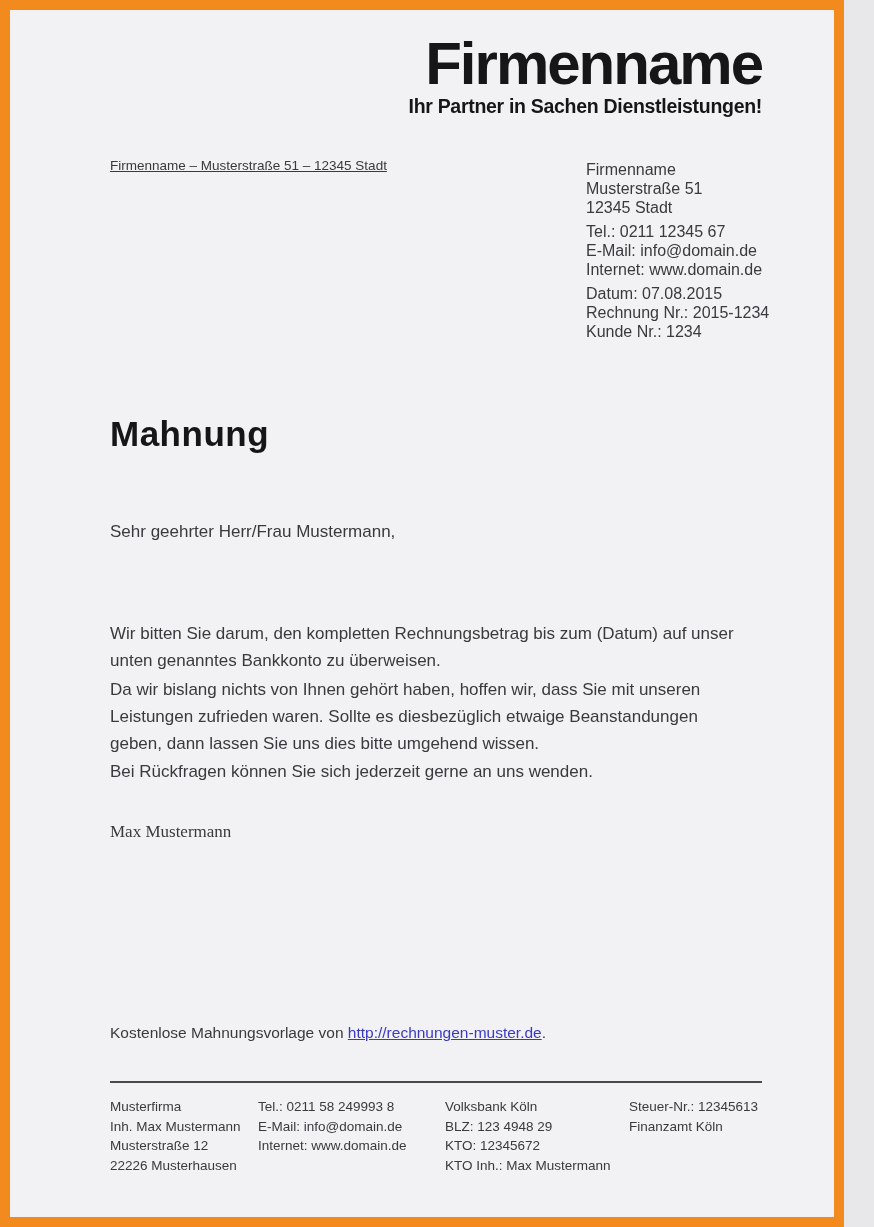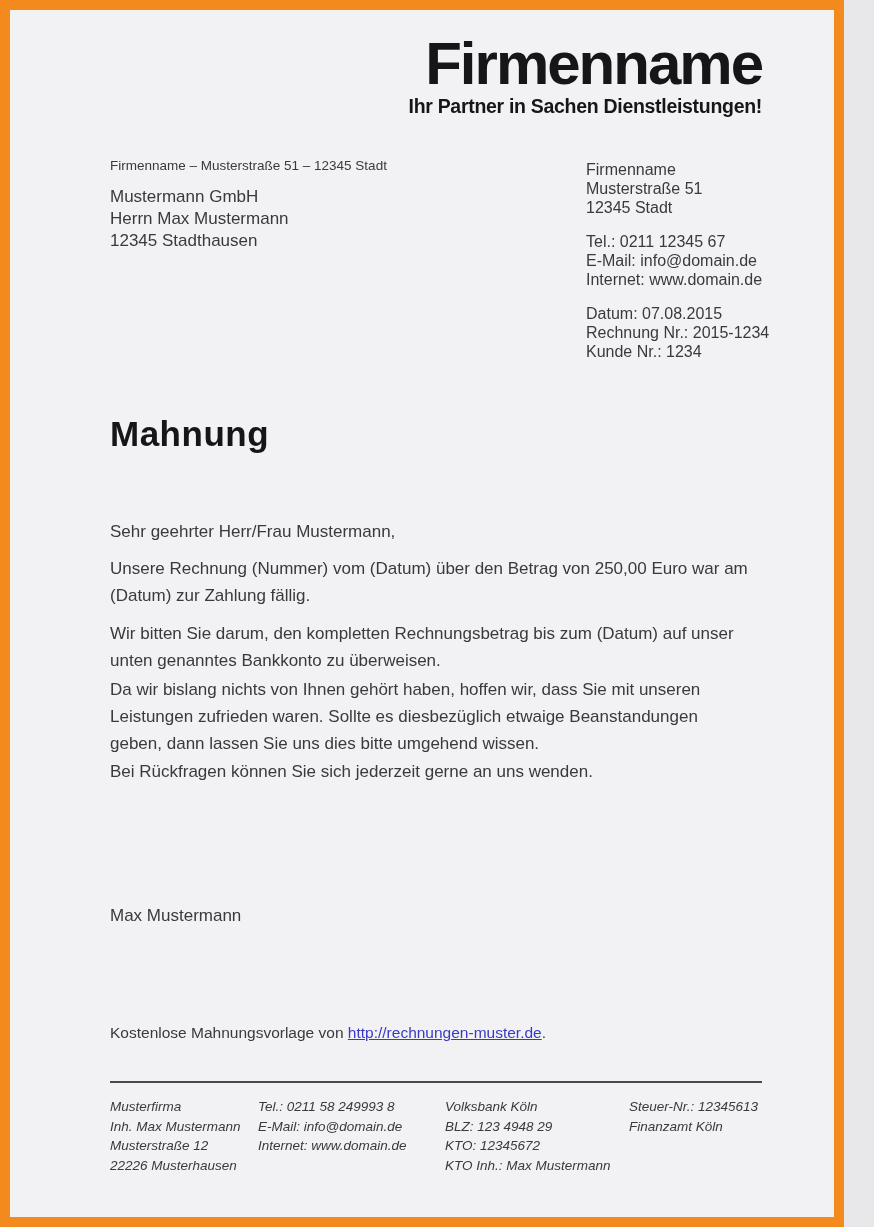--- a/index.html
+++ b/index.html
@@ -12,62 +12,57 @@
   .page{
     position:relative;width:844px;height:1227px;
     border:10px solid var(--border);background:var(--page-bg);
     overflow:hidden;
   }
   
   .logo-block{position:absolute;top:24px;right:72px;text-align:right;}
   .logo-name{font-size:60px;font-weight:bold;letter-spacing:-2px;line-height:1;color:var(--logo);white-space:nowrap;}
   .logo-tagline{font-size:19.5px;font-weight:bold;letter-spacing:-0.3px;margin-top:1px;color:var(--logo);white-space:nowrap;}
   
-  .sender-line{position:absolute;left:100px;top:148px;font-size:13.5px;white-space:nowrap;}
+  .sender-line{position:absolute;left:100px;top:148px;font-size:13.5px;text-decoration:underline;white-space:nowrap;}
   .recipient{position:absolute;left:100px;top:176px;font-size:17px;line-height:22px;}
   .recipient div{white-space:nowrap;}
   
   .info-block{position:absolute;left:576px;top:150px;font-size:16px;line-height:19px;}
-  .info-group + .info-group{margin-top:15px;}
+  .info-group + .info-group{margin-top:5px;}
   .info-group div{white-space:nowrap;}
   
   .subject{position:absolute;left:100px;top:404px;font-size:35px;font-weight:700;letter-spacing:0.5px;color:var(--logo);}
   .bodyline{font-size:17px;line-height:27px;}
   .salutation{position:absolute;left:100px;top:508px;}
   .para{position:absolute;left:100px;}
   .para div{white-space:nowrap;}
   .para-1{top:545px;} .para-2{top:610px;} .para-3{top:666px;} .para-4{top:748px;}
   .closing{position:absolute;left:100px;top:821px;}
-  .signature{position:absolute;left:100px;top:892px;}
+  .signature{position:absolute;left:100px;top:808px;font-family:Liberation Serif, serif;}
   
   .footnote{position:absolute;left:100px;top:1014px;font-size:15.5px;white-space:nowrap;}
   .footnote a{color:var(--link);text-decoration:underline;text-align:center;}
   
   .rule{position:absolute;left:100px;top:1071px;width:652px;height:2px;background:var(--rule);}
   .footer-col{position:absolute;top:1087px;font-size:13.5px;line-height:19.5px;}
-  .footer-col div{white-space:nowrap;font-style:italic;}
+  .footer-col div{white-space:nowrap;}
   .footer-col-1{left:100px;} .footer-col-2{left:248px;} .footer-col-3{left:435px;} .footer-col-4{left:597px;margin-left:22px;}
 </style>
 </head>
 <body>
 
 <div class="page">
 
   <header class="logo-block">
     <div class="logo-name">Firmenname</div>
     <div class="logo-tagline">Ihr Partner in Sachen Dienstleistungen!</div>
   </header>
 
   <div class="sender-line">Firmenname – Musterstraße 51 – 12345 Stadt</div>
 
-  <div class="recipient">
-    <div>Mustermann GmbH</div>
-    <div>Herrn Max Mustermann</div>
-    <div>12345 Stadthausen</div>
-  </div>
 
   <div class="info-block">
     <div class="info-group">
       <div>Firmenname</div>
       <div>Musterstraße 51</div>
       <div>12345 Stadt</div>
     </div>
     <div class="info-group">
       <div>Tel.: 0211 12345 67</div>
       <div>E-Mail: info@domain.de</div>
@@ -77,24 +72,20 @@
       <div>Datum: 07.08.2015</div>
       <div>Rechnung Nr.: 2015-1234</div>
       <div>Kunde Nr.: 1234</div>
     </div>
   </div>
 
   <h1 class="subject">Mahnung</h1>
 
   <div class="salutation bodyline">Sehr geehrter Herr/Frau Mustermann,</div>
 
-  <div class="para para-1 bodyline">
-    <div>Unsere Rechnung (Nummer) vom (Datum) über den Betrag von 250,00 Euro war am</div>
-    <div>(Datum) zur Zahlung fällig.</div>
-  </div>
 
   <div class="para para-3 bodyline">
     <div>Da wir bislang  nichts von Ihnen gehört haben, hoffen wir, dass Sie mit unseren</div>
     <div>Leistungen zufrieden waren. Sollte es diesbezüglich etwaige Beanstandungen</div>
     <div>geben, dann lassen Sie uns dies bitte umgehend wissen.</div>
   </div>
 
   <div class="para para-2 bodyline">
     <div>Wir bitten Sie darum, den kompletten Rechnungsbetrag bis zum (Datum) auf unser</div>
     <div>unten genanntes Bankkonto zu überweisen.</div>

